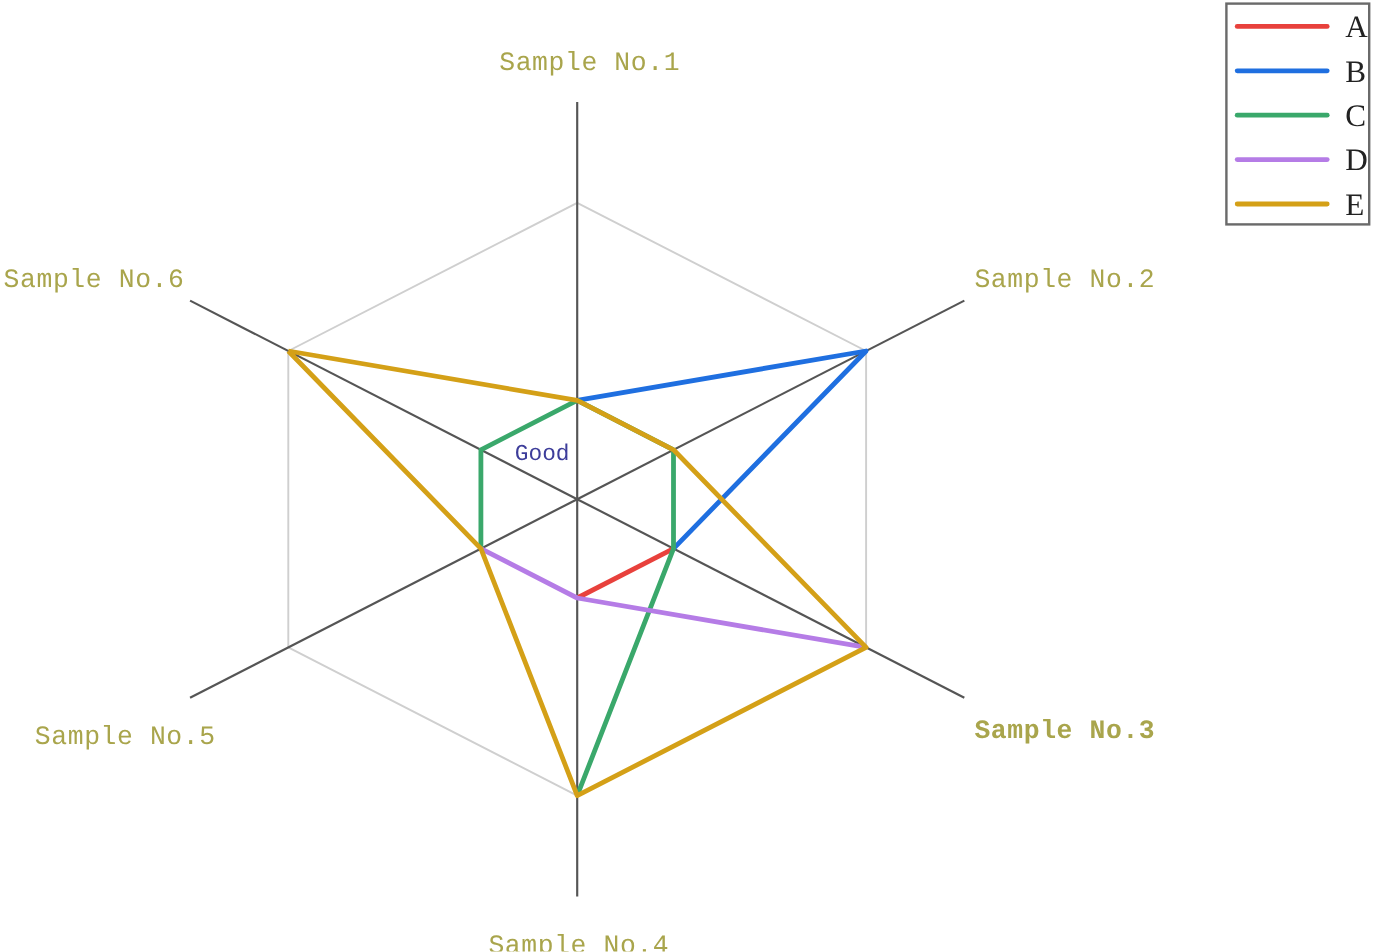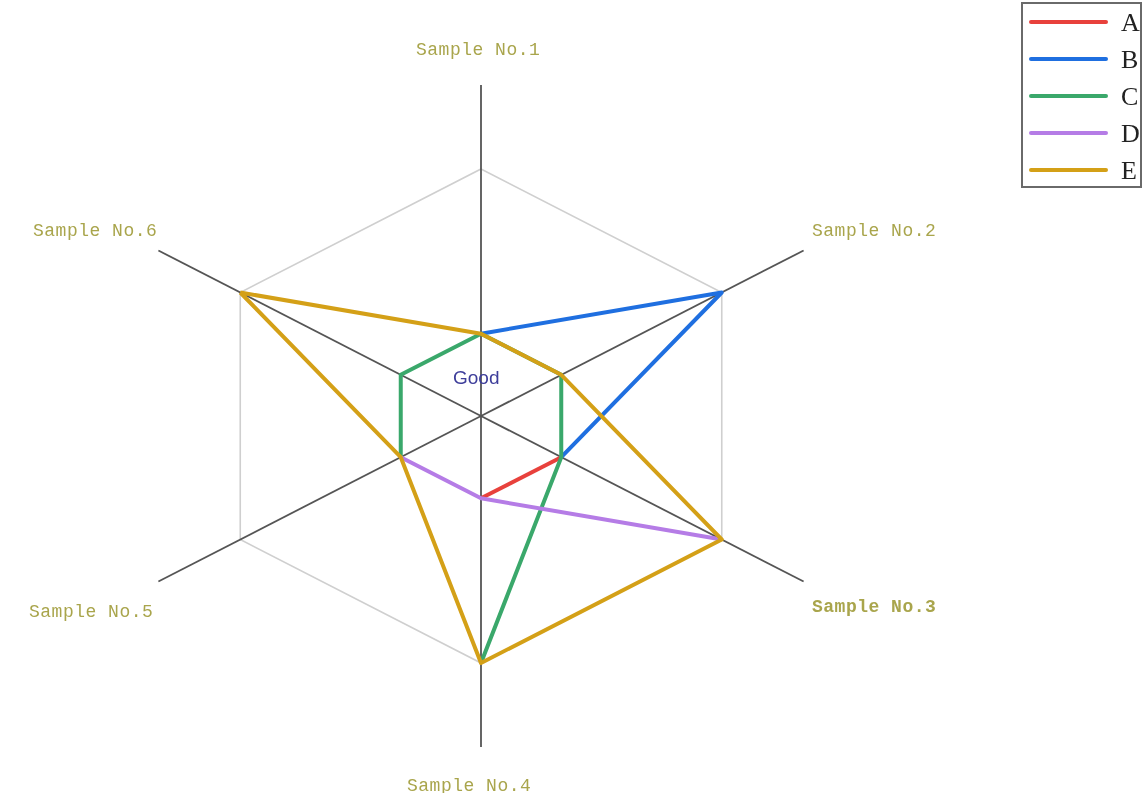--- a/index.html
+++ b/index.html
@@ -1,23 +1,23 @@
 <!DOCTYPE html>
 <html><head>
 <meta charset="utf-8">
 <style>
   html,body{margin:0;padding:0;background:#fff;}
   body{width:1147px;height:793px;position:relative;overflow:hidden;font-family:"DejaVu Serif","Liberation Serif",serif;}
   #chart{position:absolute;left:0;top:0;}
-  .axis-label{position:absolute;font-family:"Liberation Mono","DejaVu Sans Mono",monospace;font-size:18px;color:#a9a54c;white-space:nowrap;letter-spacing:0.5px;}
+  .axis-label{position:absolute;font-family:"Liberation Mono","DejaVu Sans Mono",monospace;font-size:22px;color:#a9a54c;white-space:nowrap;letter-spacing:0.5px;}
   .legend{position:absolute;left:1021px;top:2px;width:121px;height:186px;border:2px solid #6a6a6a;box-sizing:border-box;background:#fff;}
   .legend-item{position:absolute;left:4px;width:112px;height:30px;}
   .legend-swatch{position:absolute;left:2px;top:12px;width:79px;height:4px;border-radius:2px;}
   .legend-text{position:absolute;left:94px;top:0;font-family:"Liberation Serif","DejaVu Serif",serif;font-size:26px;color:#222;line-height:30px;}
-  .good{position:absolute;font-family:Liberation Sans, sans-serif;font-size:19px;color:#3d3d9a;margin-left:24px;}
+  .good{position:absolute;font-family:Liberation Mono, monospace;font-size:19px;color:#3d3d9a;}
 </style>
 </head>
 <body>
 
 <svg id="chart" width="1147" height="793">
   <g id="grid">
       <polygon points="481,169 721.7550622520739,292.5 721.755062252074,539.5 481,663 240.2449377479261,539.5000000000001 240.24493774792606,292.49999999999994" fill="none" stroke="#cfcfcf" stroke-width="1.6"></polygon>
       <line x1="481" y1="416" x2="481" y2="85.01999999999992" stroke="#555" stroke-width="1.8"></line>
       <line x1="481" y1="416" x2="803.6117834177792" y2="250.50999999999996" stroke="#555" stroke-width="1.8"></line>
       <line x1="481" y1="416" x2="803.6117834177792" y2="581.49" stroke="#555" stroke-width="1.8"></line>
@@ -32,21 +32,21 @@
       <polyline points="400.74831258264203,457.1666666666667 481,498.3333333333333 721.755062252074,539.5" fill="none" stroke="#b57ce6" stroke-width="4" stroke-linejoin="round"></polyline>
       <polyline points="240.24493774792606,292.49999999999994 481,333.6666666666667 561.251687417358,374.8333333333333 721.755062252074,539.5 481,663 400.74831258264203,457.1666666666667 240.24493774792606,292.49999999999994" fill="none" stroke="#d4a017" stroke-width="4" stroke-linejoin="round"></polyline>
     </g>
 </svg>
 
 <div class="axis-label" style="left:416px;top:40px;">Sample No.1</div>
 <div class="axis-label" style="left:812px;top:221px;text-align:right;">Sample No.2</div>
 <div class="axis-label" style="left:812px;top:597px;font-weight:bold;">Sample No.3</div>
 <div class="axis-label" style="left:407px;top:776px;">Sample No.4</div>
 <div class="axis-label" style="left:29px;top:602px;">Sample No.5</div>
-<div class="axis-label" style="left:3px;top:221px;margin-left:30px;">Sample No.6</div>
+<div class="axis-label" style="left:3px;top:221px;">Sample No.6</div>
 <div class="good" style="left:429px;top:367px;">Good</div>
 
 <div class="legend">
   <div class="legend-item" style="top:4px;">
     <span class="legend-swatch" style="background:#e8413c"></span>
     <span class="legend-text">A</span>
   </div>
   <div class="legend-item" style="top:41px;">
     <span class="legend-swatch" style="background:#1f6fe0"></span>
     <span class="legend-text">B</span>

